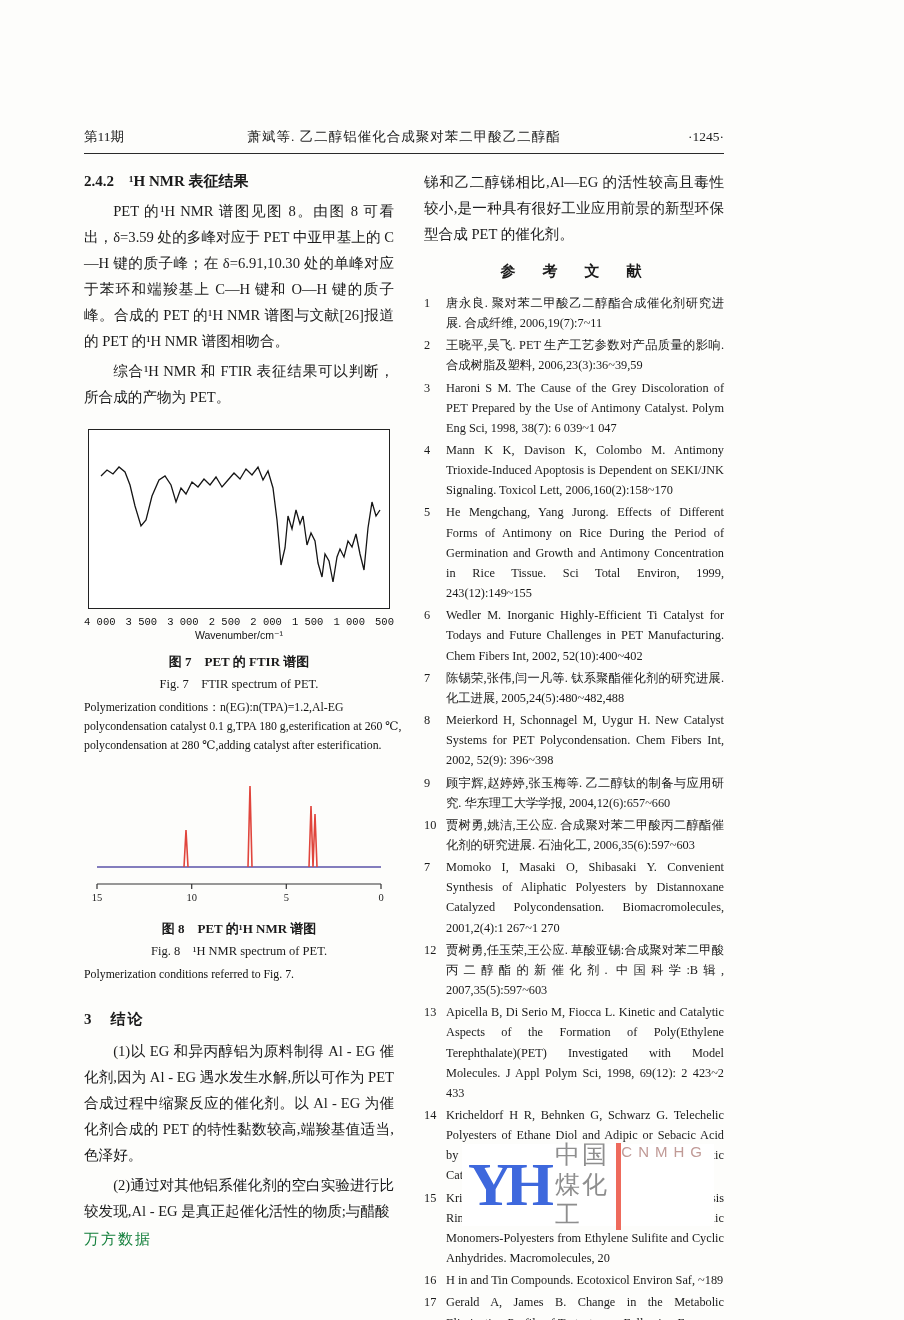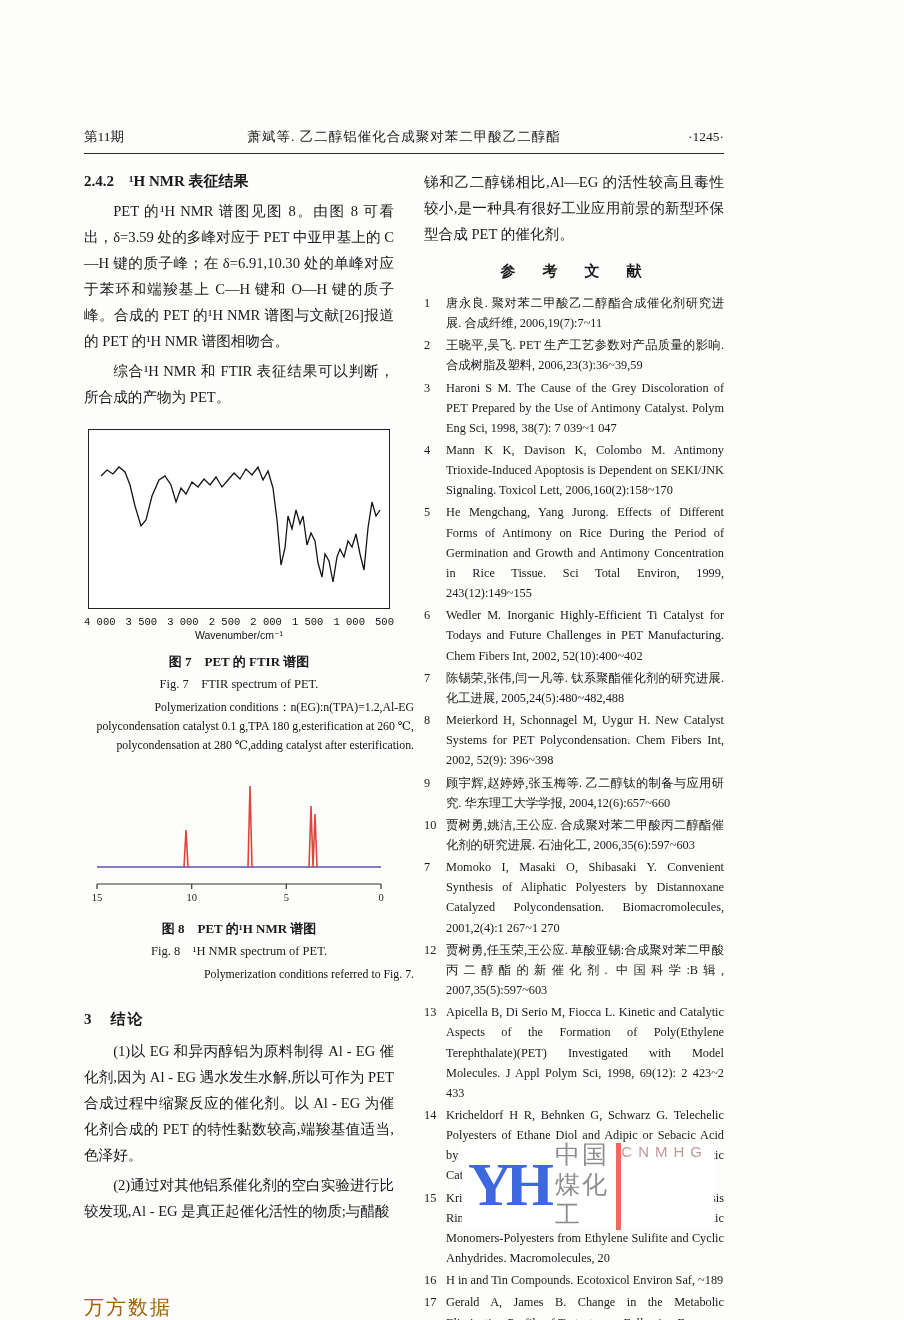--- a/index.html
+++ b/index.html
@@ -24,40 +24,40 @@
   p.body.noindent{text-indent:0;}
 
   
   .figure{margin:18px auto 6px auto;width:310px;text-align:center;}
   .figbox{border:1.2px solid #222;background:#fff;}
   .ticksrow{display:flex;justify-content:space-between;font-size:10.5px;
             font-family:Liberation Mono, monospace;margin-top:3px;color:#111;}
   .axis-label{font-size:10.5px;font-family:"Liberation Sans","DejaVu Sans",sans-serif;margin-top:1px;color:#111;}
   .cap-cn{font-size:13px;font-weight:bold;margin-top:12px;}
   .cap-en{font-size:12.5px;margin-top:5px;}
-  .cap-cond{font-size:11.8px;margin:5px auto 0 auto;width:330px;text-align:right;line-height:1.6;color:#111;}
+  .cap-cond{font-size:11.8px;margin:5px auto 0 auto;width:330px;text-align:left;line-height:1.6;color:#111;}
 
   
   .refs-head{font-size:15px;font-weight:bold;text-align:center;letter-spacing:6px;margin:14px 0 12px 0;}
   ol.refs{list-style:none;margin:0;padding:0;font-size:12.3px;line-height:1.64;}
   ol.refs li{display:flex;margin-bottom:2px;}
   .ref-num{min-width:22px;flex:0 0 22px;}
   .ref-text{flex:1;text-align:justify;}
 
   
   .watermark{position:absolute;left:462px;top:1116px;width:252px;height:82px;background:#ffffff;
              display:flex;align-items:center;gap:8px;padding:2px 6px;box-sizing:border-box;}
   .wm-mono{font-family:Liberation Serif, serif;font-weight:bold;
            font-size:62px;line-height:0.9;color:#1d4ed8;letter-spacing:-7px;opacity:0.85;}
   .wm-right{display:flex;flex-direction:row;justify-content:center;}
   .wm-cn{font-size:25px;color:#8e8e8e;letter-spacing:2px;line-height:1.2;}
   .wm-en{font-size:15px;color:#c09a96;letter-spacing:6px;border-left:5px solid #ee6a5c;
          padding-left:0;margin-top:3px;font-family:"Liberation Sans","DejaVu Sans",sans-serif;}
 
-  .footer{position:absolute;left:84px;top:1266px;font-size:20px;color:#a16207;letter-spacing:2px;}
+  .footer{position:absolute;left:84px;top:1202px;font-size:15px;color:#15803d;letter-spacing:2px;}
 </style>
 </head>
 <body>
 
 <div class="page">
 
   <div class="hdr">
     <span class="issue">第11期</span>
     <span class="title">萧斌等. 乙二醇铝催化合成聚对苯二甲酸乙二醇酯</span>
     <span class="pageno">·1245·</span>
@@ -129,21 +129,21 @@
         <li>
             <span class="ref-num">1</span>
             <span class="ref-text">唐永良. 聚对苯二甲酸乙二醇酯合成催化剂研究进展. 合成纤维, 2006,19(7):7~11</span>
           </li>
         <li>
             <span class="ref-num">2</span>
             <span class="ref-text">王晓平,吴飞. PET 生产工艺参数对产品质量的影响. 合成树脂及塑料, 2006,23(3):36~39,59</span>
           </li>
         <li>
             <span class="ref-num">3</span>
-            <span class="ref-text">Haroni S M. The Cause of the Grey Discoloration of PET Prepared by the Use of Antimony Catalyst. Polym Eng Sci, 1998, 38(7): 7 039~1 047</span>
+            <span class="ref-text">Haroni S M. The Cause of the Grey Discoloration of PET Prepared by the Use of Antimony Catalyst. Polym Eng Sci, 1998, 38(7): 6 039~1 047</span>
           </li>
         <li>
             <span class="ref-num">4</span>
             <span class="ref-text">Mann K K, Davison K, Colombo M. Antimony Trioxide-Induced Apoptosis is Dependent on SEKI/JNK Signaling. Toxicol Lett, 2006,160(2):158~170</span>
           </li>
         <li>
             <span class="ref-num">5</span>
             <span class="ref-text">He Mengchang, Yang Jurong. Effects of Different Forms of Antimony on Rice During the Period of Germination and Growth and Antimony Concentration in Rice Tissue. Sci Total Environ, 1999, 243(12):149~155</span>
           </li>
         <li>

